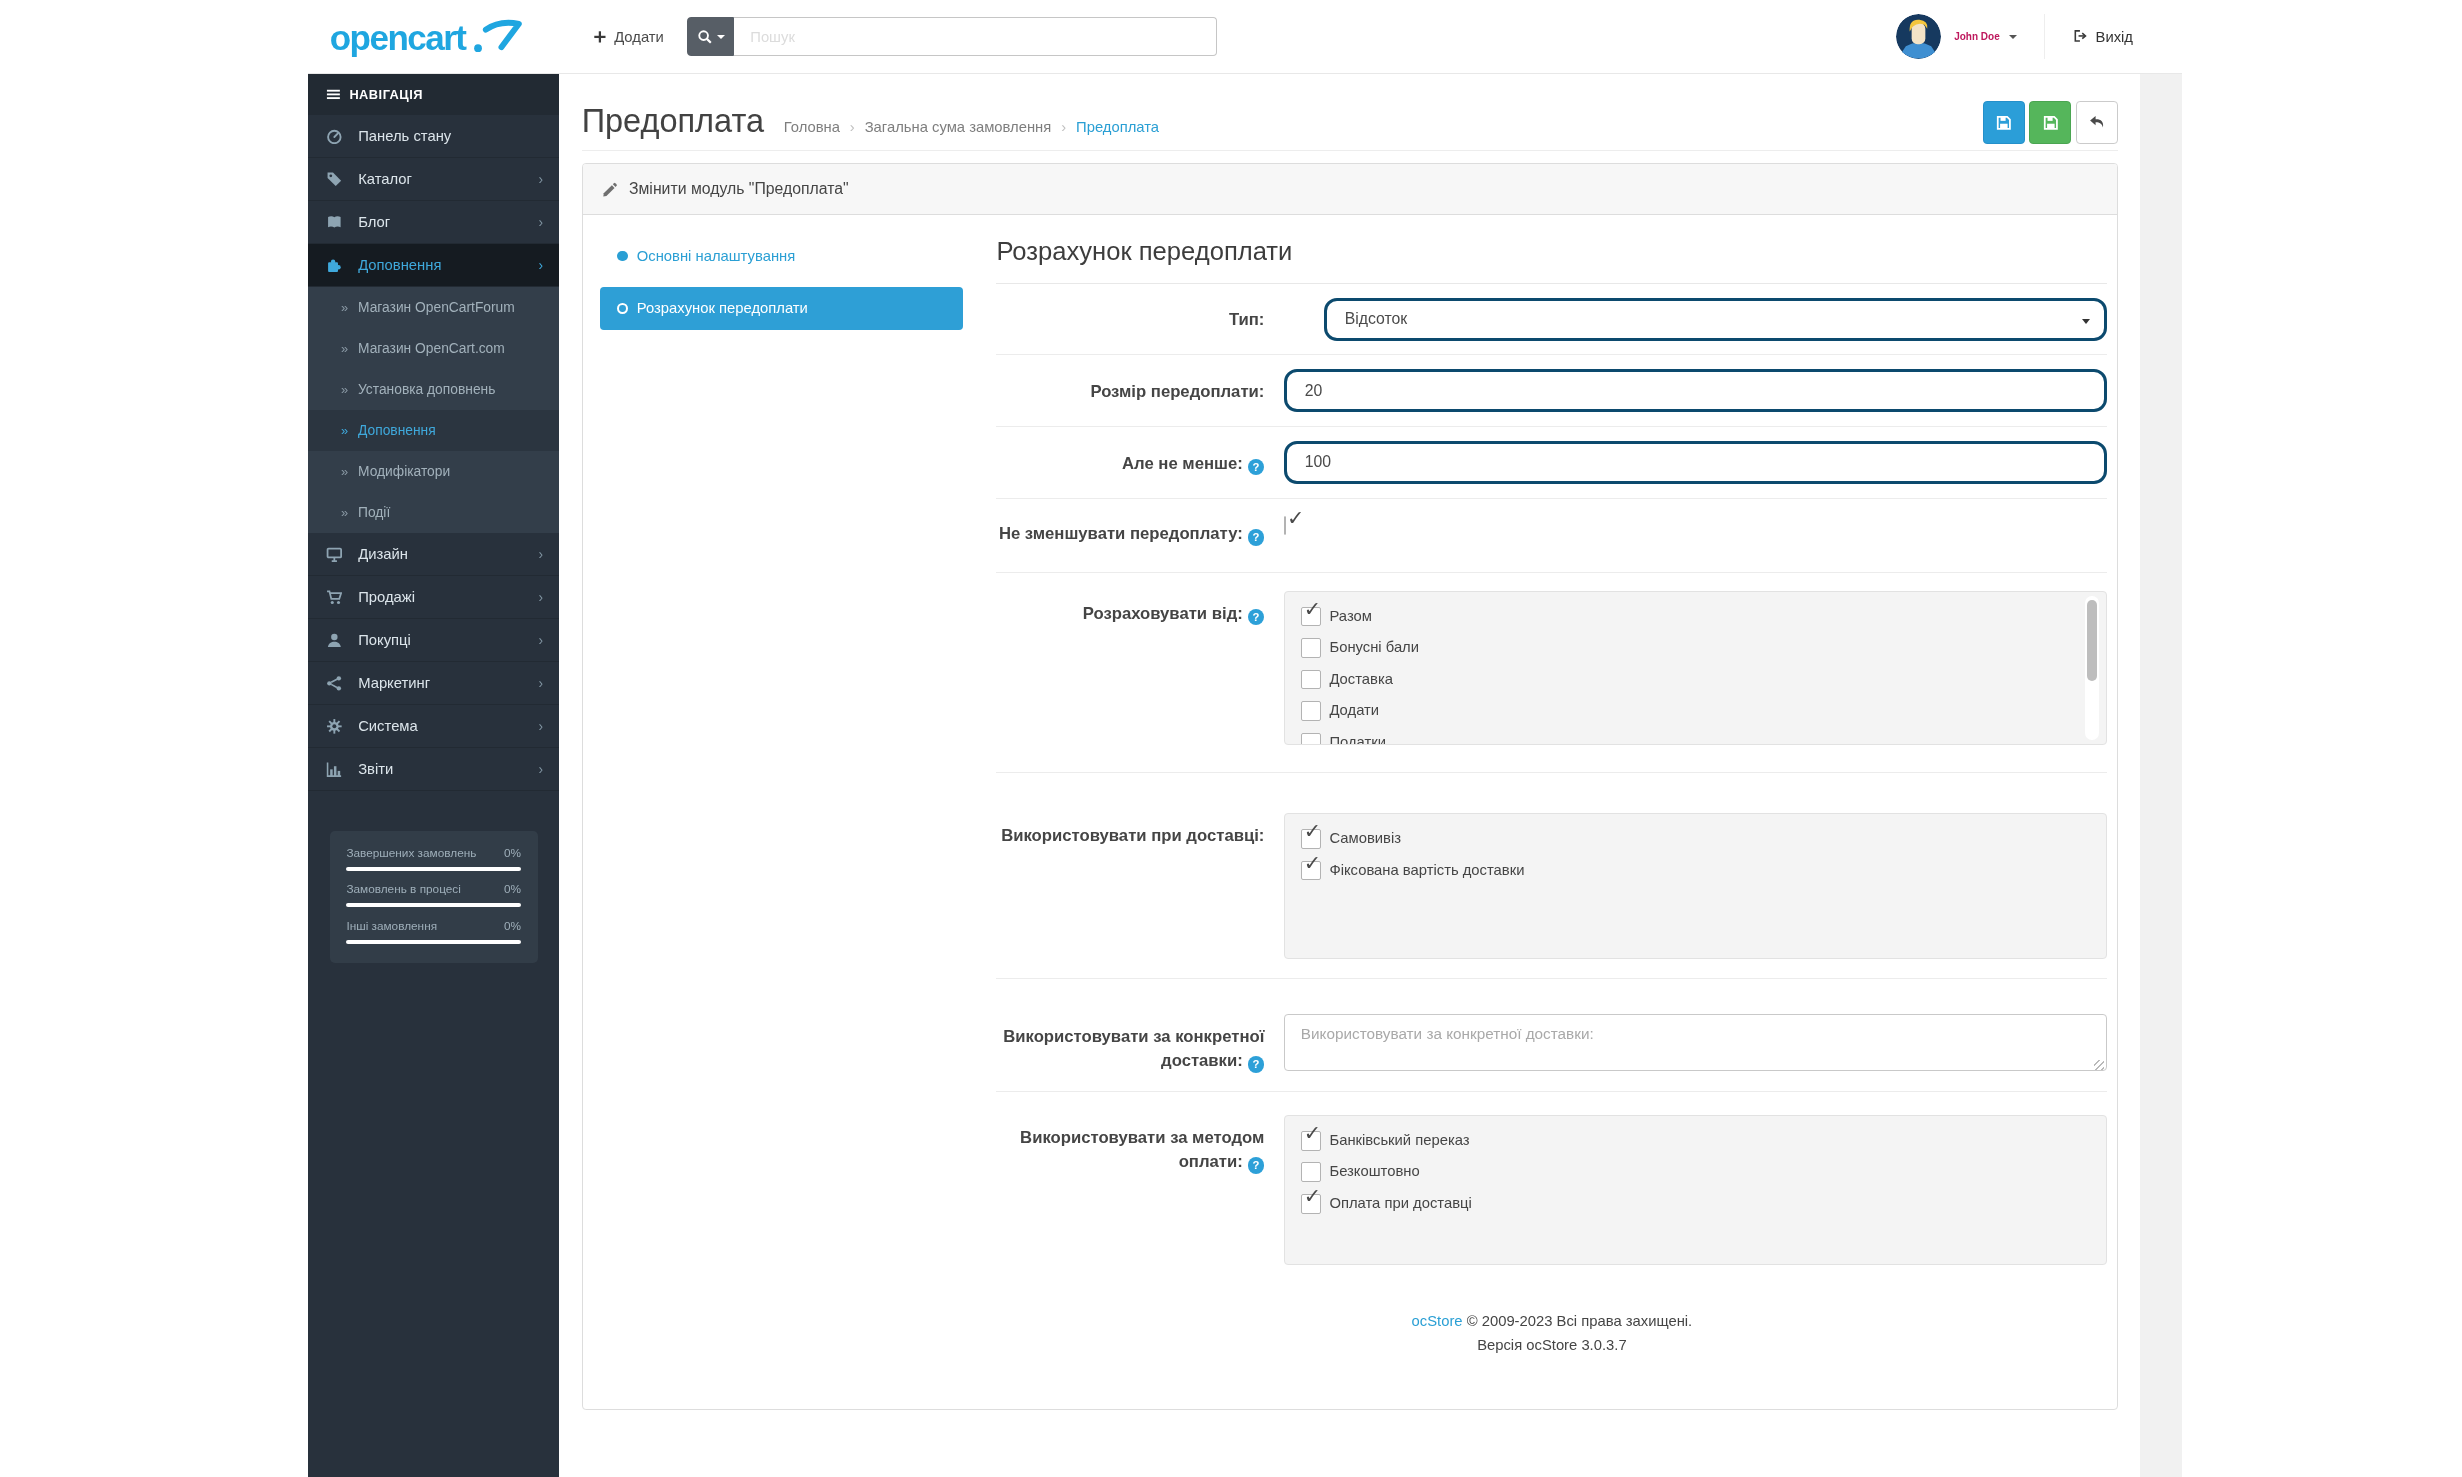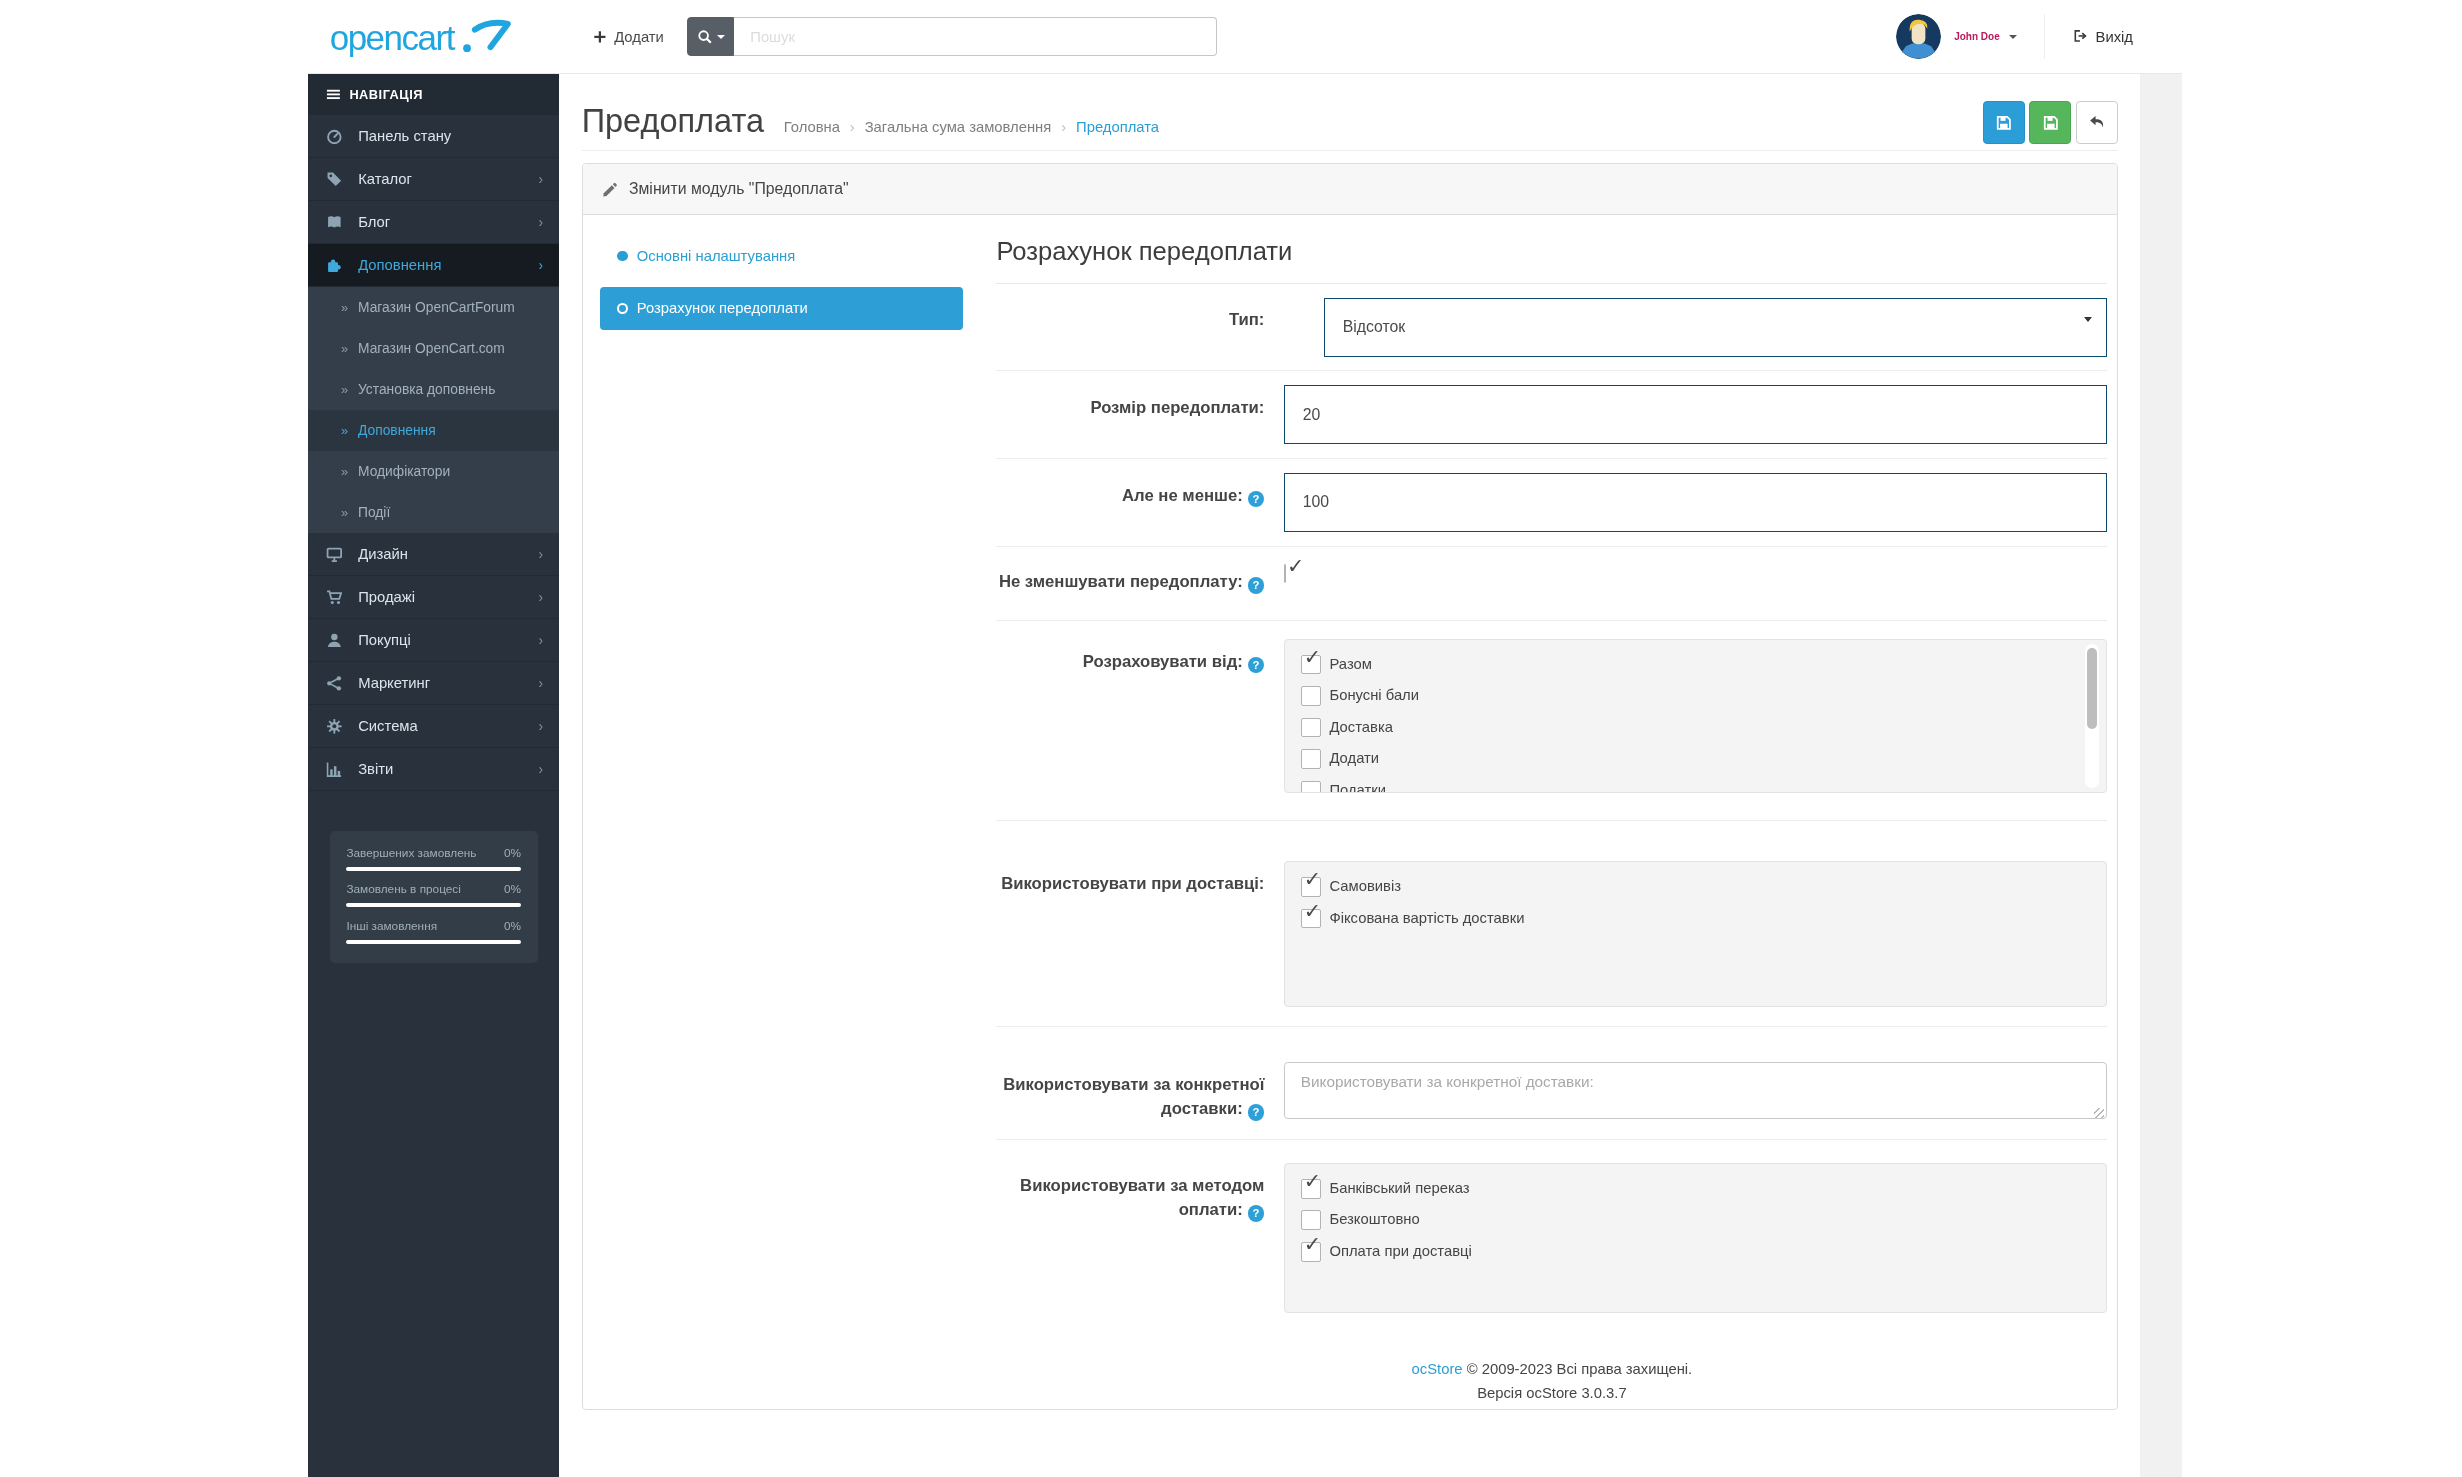--- a/index.html
+++ b/index.html
@@ -4,21 +4,21 @@
 <style>
   html,body{margin:0;padding:0;background:#fff;}
   body{width:2463px;height:1478px;font-family:"Liberation Sans","DejaVu Sans",sans-serif;}
   .app{position:relative;width:2463px;height:1478px;overflow:hidden;background:#fff;}
   svg{display:block;}
 
   
   .topbar{position:absolute;left:308px;top:0;width:1874px;height:74px;background:#fff;
           border-bottom:1px solid #e8e8e8;display:flex;align-items:center;box-sizing:border-box;}
   .logo{width:248px;padding-left:21.7px;display:flex;align-items:flex-end;gap:6.9px;flex-shrink:0;}
-  .logo-text{font-size:35px;font-weight:normal;color:#1fa6e0;letter-spacing:-1.5px;line-height:1;}
+  .logo-text{font-size:35px;font-weight:bold;color:#1fa6e0;letter-spacing:-1.5px;line-height:1;}
   .add-btn{margin-left:15.8px;display:flex;align-items:center;gap:6.9px;color:#4a4a4a;font-size:14.8px;cursor:pointer;}
   .search{margin-left:23.6px;display:flex;align-items:center;}
   .search-btn{width:47px;height:39px;background:#575e66;border:1px solid #575e66;border-radius:3.9px 0 0 3.9px;
               display:flex;align-items:center;justify-content:center;gap:4.9px;box-sizing:border-box;}
   .caret-down{width:0;height:0;border-left:4.4px solid transparent;border-right:4.4px solid transparent;border-top:4.9px solid #fff;}
   .search-input{width:483px;height:39px;border:1px solid #c6c6c6;border-left:none;border-radius:0 3.9px 3.9px 0;
                 padding:0 15.8px;font-size:14.8px;color:#555;box-sizing:border-box;outline:none;font-family:inherit;}
   .search-input::placeholder{color:#dcdcdc;}
   .user{margin-left:auto;display:flex;align-items:center;padding-right:49px;}
   .avatar{width:45px;height:45px;border-radius:50%;overflow:hidden;flex-shrink:0;}
@@ -76,21 +76,21 @@
 
   .form-col{flex:1;margin-left:33px;}
   .form-heading{font-size:25.6px;font-weight:400;color:#3d3d3d;margin:2px 0 0;padding-bottom:16.7px;border-bottom:1px solid #e8e8e8;}
   .fgroup{display:flex;border-bottom:1px solid #ececec;}
   .flabel{width:268px;flex-shrink:0;text-align:right;padding:10.8px 19.7px 0 0;font-weight:bold;font-size:16.7px;
           color:#454545;line-height:1.45;box-sizing:content-box;}
   .fcontrol{flex:1;position:relative;}
   .g1{padding:13.8px 0;gap:40px;} .g2{padding:13.8px 0;} .g3{padding:13.8px 0;} .g4{padding:12.8px 0 25.6px;}
   .g5{padding:17.7px 0 27.6px;} .g6{padding:40px 0 19px;} .g7{padding:35px 0 16px;} .g8{padding:22.7px 0 0;border-bottom:none;}
 
-  .select-box,.text-input{height:59px;border:1px solid #0c4a6e;border-radius:0;background:#fff;
+  .select-box,.text-input{height:43px;border:3px solid #0c4a6e;border-radius:13px;background:#fff;
       font-size:15.8px;color:#4a4a4a;box-sizing:border-box;width:100%;}
   .select-box{display:flex;align-items:center;padding:0 39px 0 17.7px;position:relative;cursor:pointer;}
   .select-caret{position:absolute;right:14.8px;top:18.7px;width:0;height:0;
       border-left:4.9px solid transparent;border-right:4.9px solid transparent;border-top:5.9px solid #333;}
   .text-input{padding:0 17.7px;font-family:inherit;outline:none;}
   .help-icon{display:inline-block;width:16.7px;height:16.7px;border-radius:50%;background:#2da0d8;color:#fff;
       font-size:11.3px;font-weight:bold;line-height:16.7px;text-align:center;margin-left:4.9px;vertical-align:-2px;}
 
   .well{background:#f4f4f4;border:1px solid #e2e2e2;border-radius:3.9px;padding:12.8px 15.8px;box-sizing:border-box;position:relative;}
   .well.scrolly{height:154px;overflow:hidden;padding-right:33px;}

